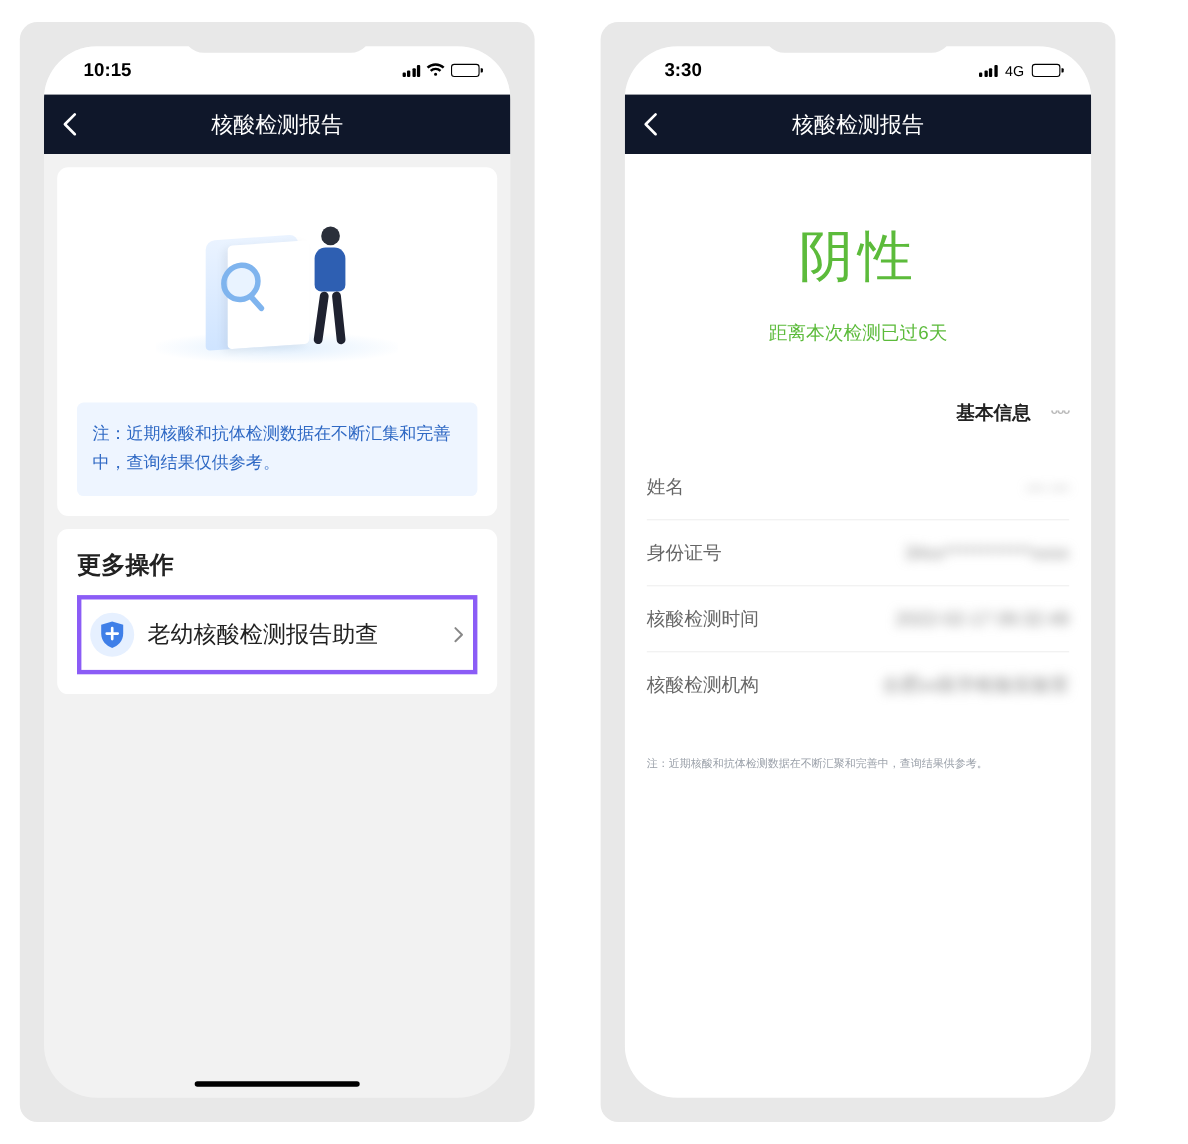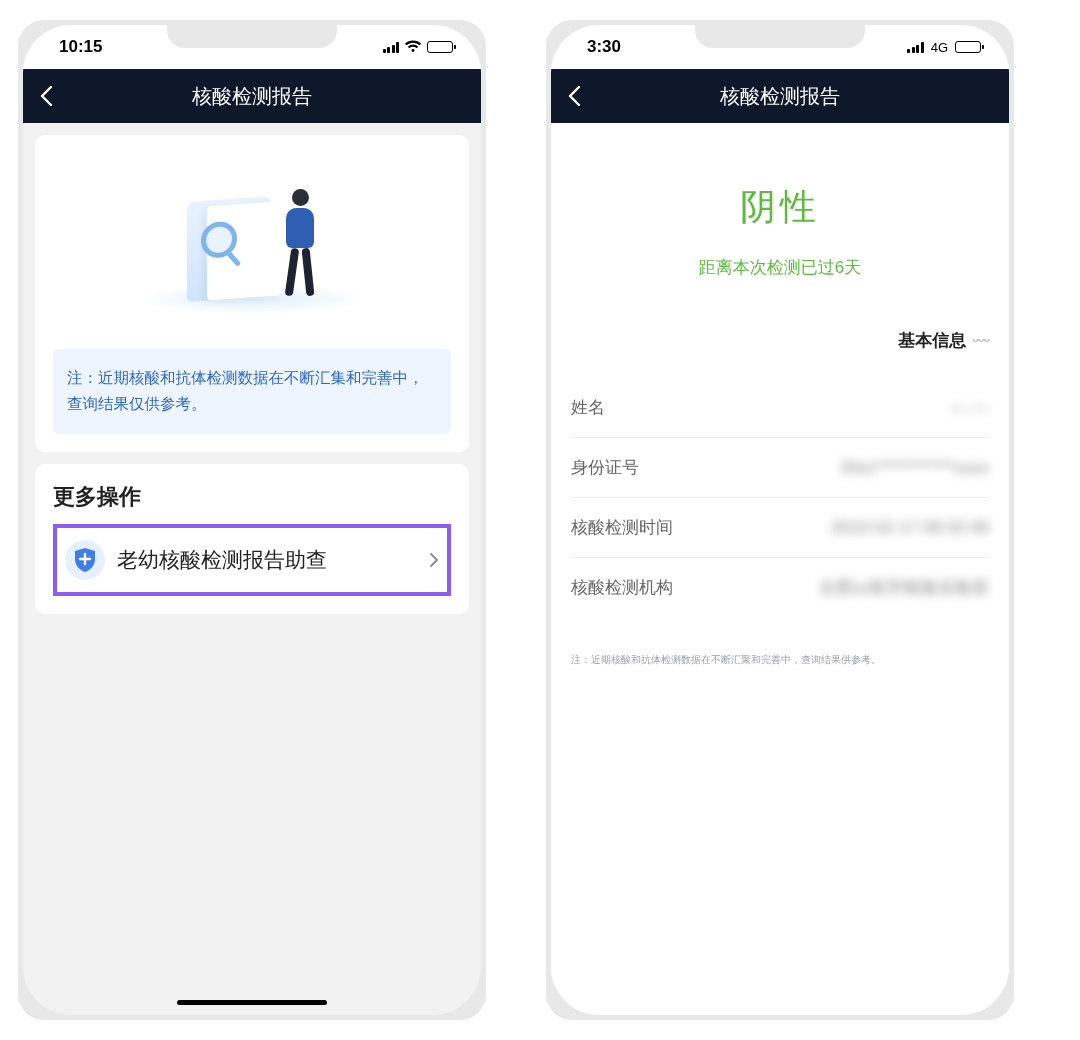--- a/index.html
+++ b/index.html
@@ -8,22 +8,22 @@
     font-family: -apple-system, "PingFang SC", "Helvetica Neue", sans-serif;
     display: flex;
     gap: 60px;
     padding: 20px 18px;
     justify-content: flex-start;
   }
   .phone-frame {
     width: 468px;
     height: 1000px;
     background: #e8e8e8;
-    border-radius: 26px;
-    padding: 5px;
+    border-radius: 16px;
+    padding: 22px;
     position: relative;
   }
   .phone-screen {
     width: 100%;
     height: 100%;
     background: #f2f2f2;
     border-radius: 48px;
     overflow: hidden;
     position: relative;
     display: flex;
@@ -161,25 +161,25 @@
     width:10px; height:16px;
   }
 
   .home-indicator {
     position:absolute; bottom: 10px; left:50%; transform:translateX(-50%);
     width: 150px; height:5px; background:#000; border-radius:3px;
   }
 
   
   .result-block { text-align:center; padding: 60px 20px 30px; }
-  .result-text { font-size: 36px; color:#5cbb3b; font-weight:400; letter-spacing:4px; }
+  .result-text { font-size: 50px; color:#5cbb3b; font-weight:400; letter-spacing:4px; }
   .result-sub { font-size:17px; color:#5cbb3b; margin-top: 24px; }
 
   .basic-info-header {
-    display:flex; align-items:center; justify-content:flex-end; gap:6px;
+    display:flex; align-items:center; justify-content:flex-end; gap:18px;
     padding: 8px 20px 14px; font-size:17px; font-weight:600; color:#222;text-align:right;
   }
   .eyelash { color:#bbb; letter-spacing:-1px; font-size:16px;}
 
   .info-list { padding: 0 20px; }
   .info-row {
     display:flex; justify-content:space-between; align-items:center;
     padding: 18px 0; border-bottom:1px solid #efefef; font-size:17px;
   }
   .info-row:last-child { border-bottom:none; }

